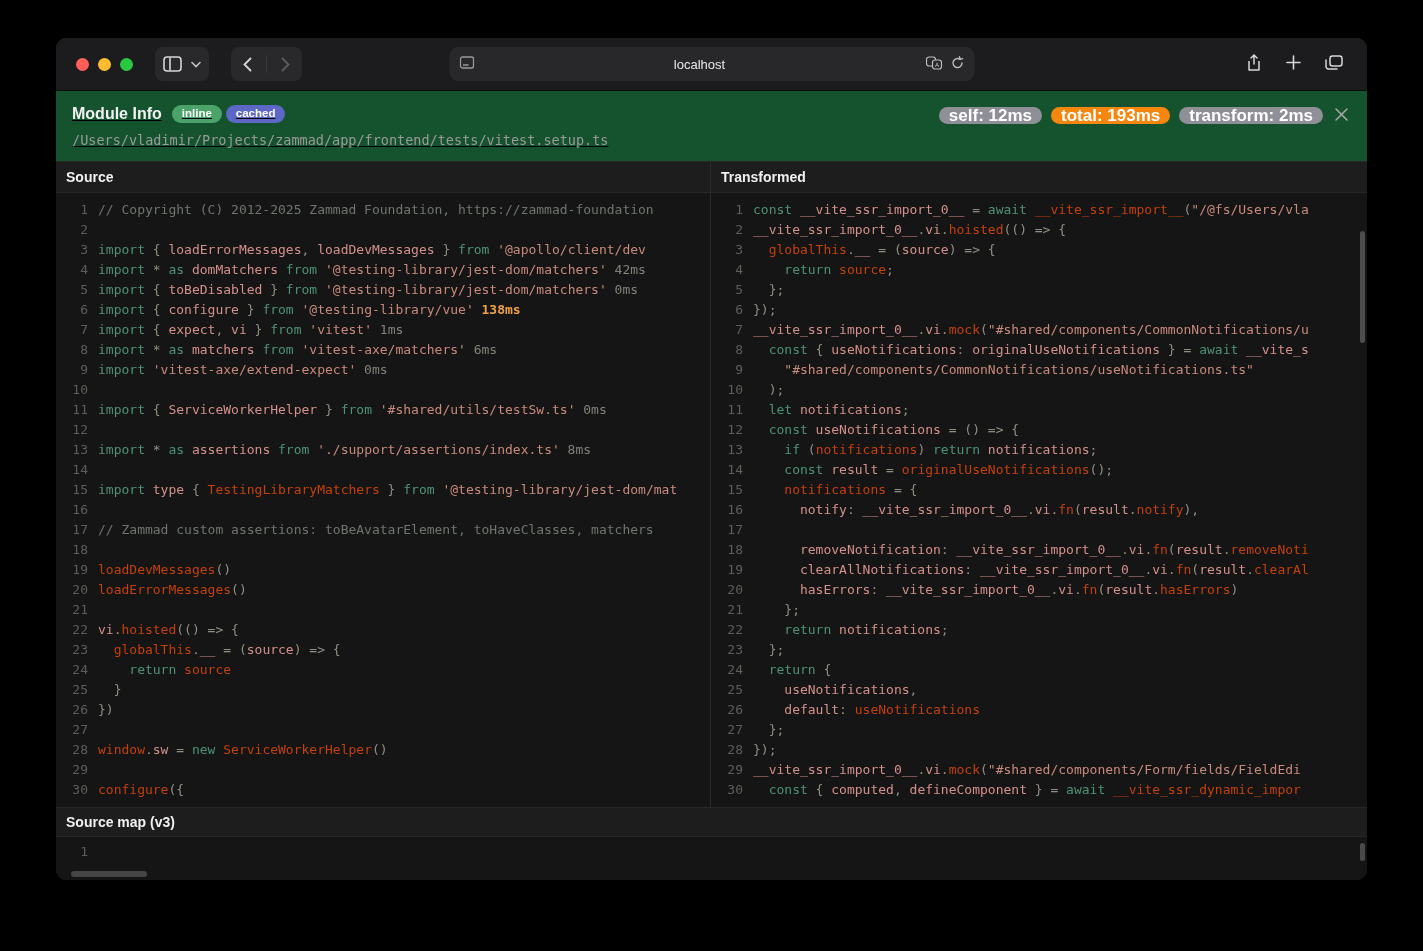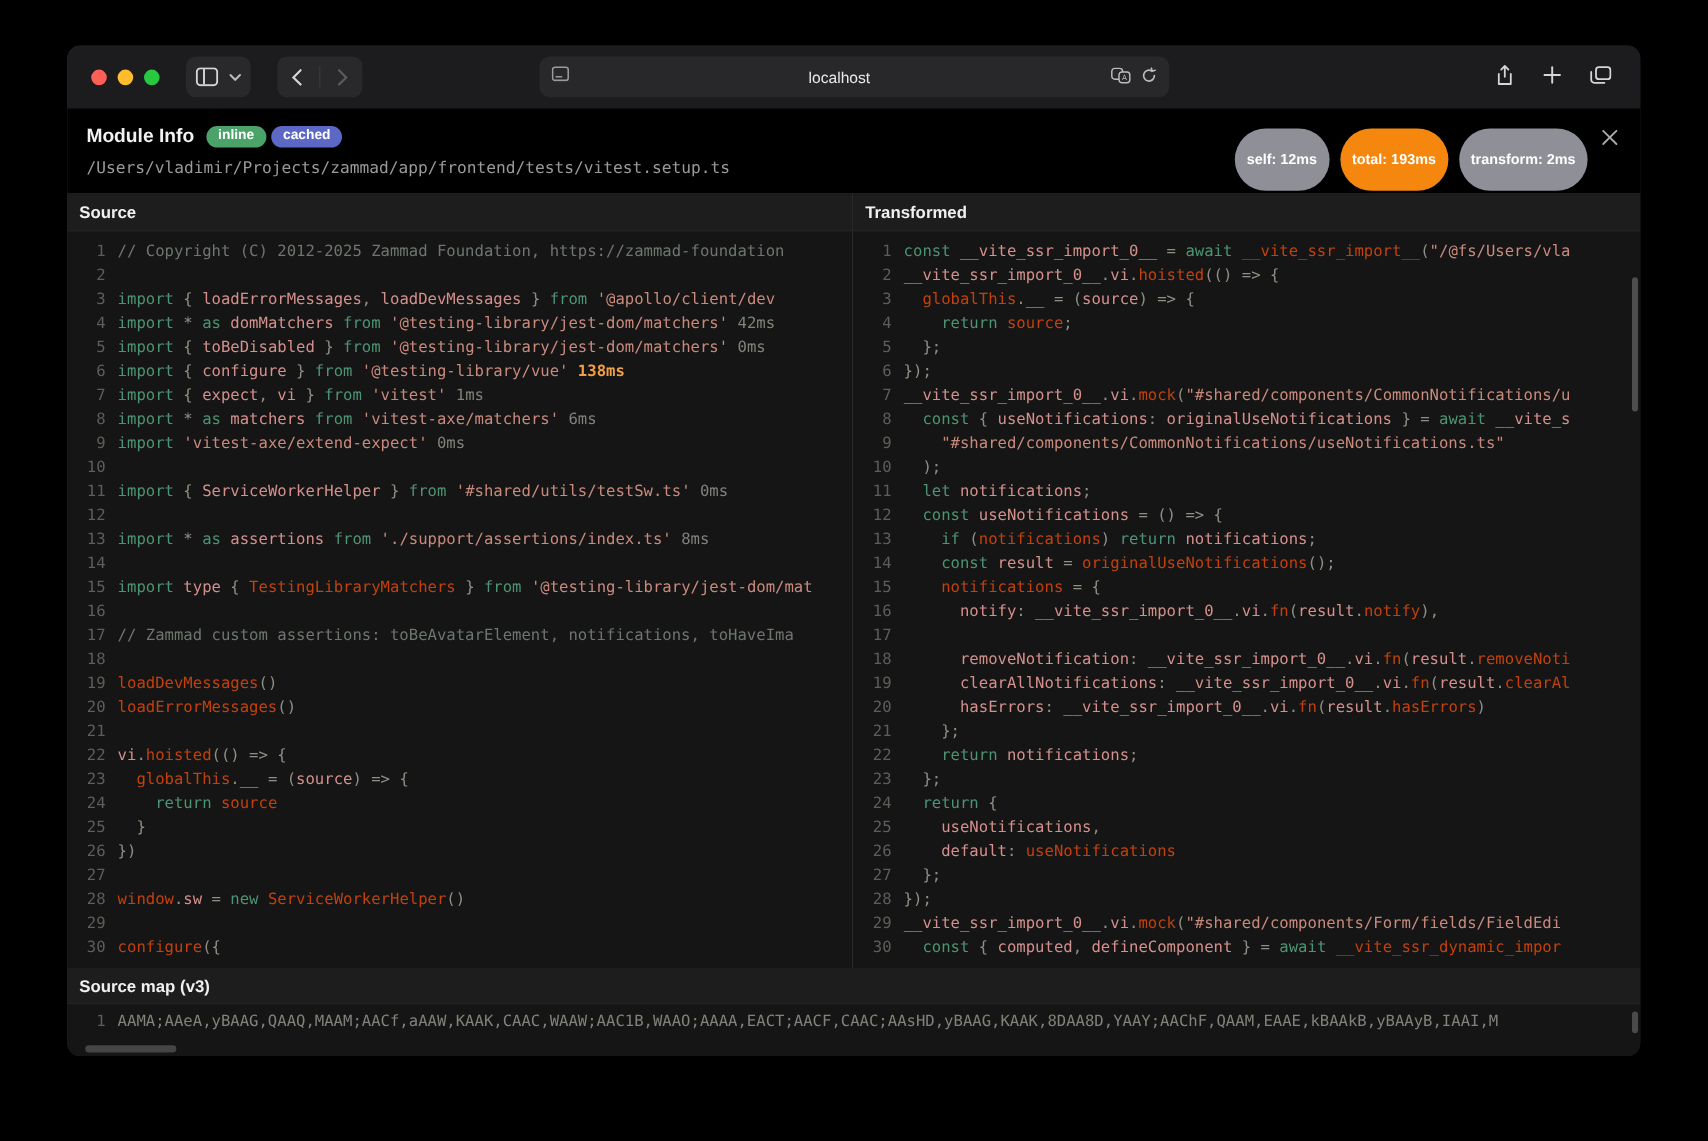--- a/index.html
+++ b/index.html
@@ -12,26 +12,26 @@
   .light.red{background:#ff5f57}.light.yellow{background:#febc2e}.light.green{background:#28c840}
   .chrome-group{display:flex;align-items:center;background:#29292b;border-radius:8px;height:34px;padding:0 8px;margin-left:22px;}
   .chrome-group svg{display:block}
   .nav-group{gap:14px;padding:0 12px;}
   .urlbar{position:absolute;left:50%;transform:translateX(-50%);width:525px;height:34px;background:#28282a;border-radius:9px;display:flex;align-items:center;padding:0 10px;box-sizing:border-box;}
   .urlbar .host{flex:1;text-align:center;color:#e8e8e8;font-size:13px;}
   .right-controls{position:absolute;right:24px;display:flex;align-items:center;gap:24px;}
   .icon-btn{background:none;border:none;padding:0;cursor:pointer;display:flex;align-items:center;}
 
   
-  .module-header{position:relative;padding:14px 20px 13px 16px;border-bottom:1px solid #272727;background:#000000;}
+  .module-header{position:relative;padding:14px 20px 13px 16px;border-bottom:1px solid #272727;background:#14532d;text-decoration:underline;}
   .title-row{display:flex;align-items:center;gap:10px;}
   .module-title{color:#f2f2f2;font-size:16px;font-weight:700;}
   .badge{border-radius:999px;padding:3px 10px;font-size:11.5px;font-weight:700;color:#fff;line-height:1;}
   .timings{position:absolute;right:44px;top:16px;display:flex;align-items:center;gap:9px;}
-  .timing{border-radius:999px;padding:20px 10px;font-size:12px;font-weight:700;color:#fff;line-height:1;}
+  .timing{border-radius:999px;padding:0 10px;font-size:17px;font-weight:700;color:#fff;line-height:1;}
   .close-btn{position:absolute;right:14px;top:12px;background:none;border:none;cursor:pointer;padding:4px;}
   .module-path{margin-top:9px;color:#9a9a9a;font-size:13.5px;font-family:"DejaVu Sans Mono","Liberation Mono",monospace;}
 
   
   .panels{display:flex;height:645px;border-bottom:1px solid #272727;}
   .panel{display:flex;flex-direction:column;min-width:0;position:relative;}
   .panel.source{width:654px;flex:none;}
   .panel.transformed{flex:1;border-left:1px solid #2a2a2a;}
   .panel-header{height:30px;flex:none;display:flex;align-items:center;padding:0 10px;background:#1d1d1d;border-bottom:1px solid #272727;color:#f0f0f0;font-size:14px;font-weight:700;}
   .panel-body{flex:1;overflow:hidden;background:#151515;padding-top:7px;position:relative;}
@@ -242,21 +242,21 @@
           <div class="code-line">
             <span class="gutter">15</span>
             <span class="code"><span class="tok-k">import</span><span class="tok-v"> type</span><span class="tok-p"> { </span><span class="tok-f">TestingLibraryMatchers</span><span class="tok-p"> } </span><span class="tok-k">from</span><span class="tok-s"> '@testing-library/jest-dom/mat</span></span>
           </div>
           <div class="code-line">
             <span class="gutter">16</span>
             <span class="code"></span>
           </div>
           <div class="code-line">
             <span class="gutter">17</span>
-            <span class="code"><span class="tok-c">// Zammad custom assertions: toBeAvatarElement, notifications, toHaveIma</span></span>
+            <span class="code"><span class="tok-c">// Zammad custom assertions: toBeAvatarElement, toHaveClasses, matchers</span></span>
           </div>
           <div class="code-line">
             <span class="gutter">18</span>
             <span class="code"></span>
           </div>
           <div class="code-line">
             <span class="gutter">19</span>
             <span class="code"><span class="tok-f">loadDevMessages</span><span class="tok-p">()</span></span>
           </div>
           <div class="code-line">
@@ -429,19 +429,18 @@
             <span class="code"><span class="tok-p">  </span><span class="tok-k">const</span><span class="tok-p"> { </span><span class="tok-v">computed</span><span class="tok-p">, </span><span class="tok-v">defineComponent</span><span class="tok-p"> } = </span><span class="tok-k">await</span><span class="tok-f"> __vite_ssr_dynamic_impor</span></span>
           </div>
         </div>
     </div>
   </div>
 
   <div class="map-header">Source map (v3)</div>
   <div class="map-body">
     <div class="code-line">
       <span class="gutter">1</span>
-      <span class="code">AAMA;AAeA,yBAAG,QAAQ,MAAM;AACf,aAAW,KAAK,CAAC,WAAW;AAC1B,WAAO;AAAA,EACT;AACF,CAAC;AAsHD,yBAAG,KAAK,8DAA8D,YAAY;AAChF,QAAM,EAAE,kBAAkB,yBAAyB,IAAI,M</span>
     </div>
     <div class="hscrollbar"></div>
     <div class="map-vscroll"></div>
   </div>
 
 </div>
 
 </body></html>

